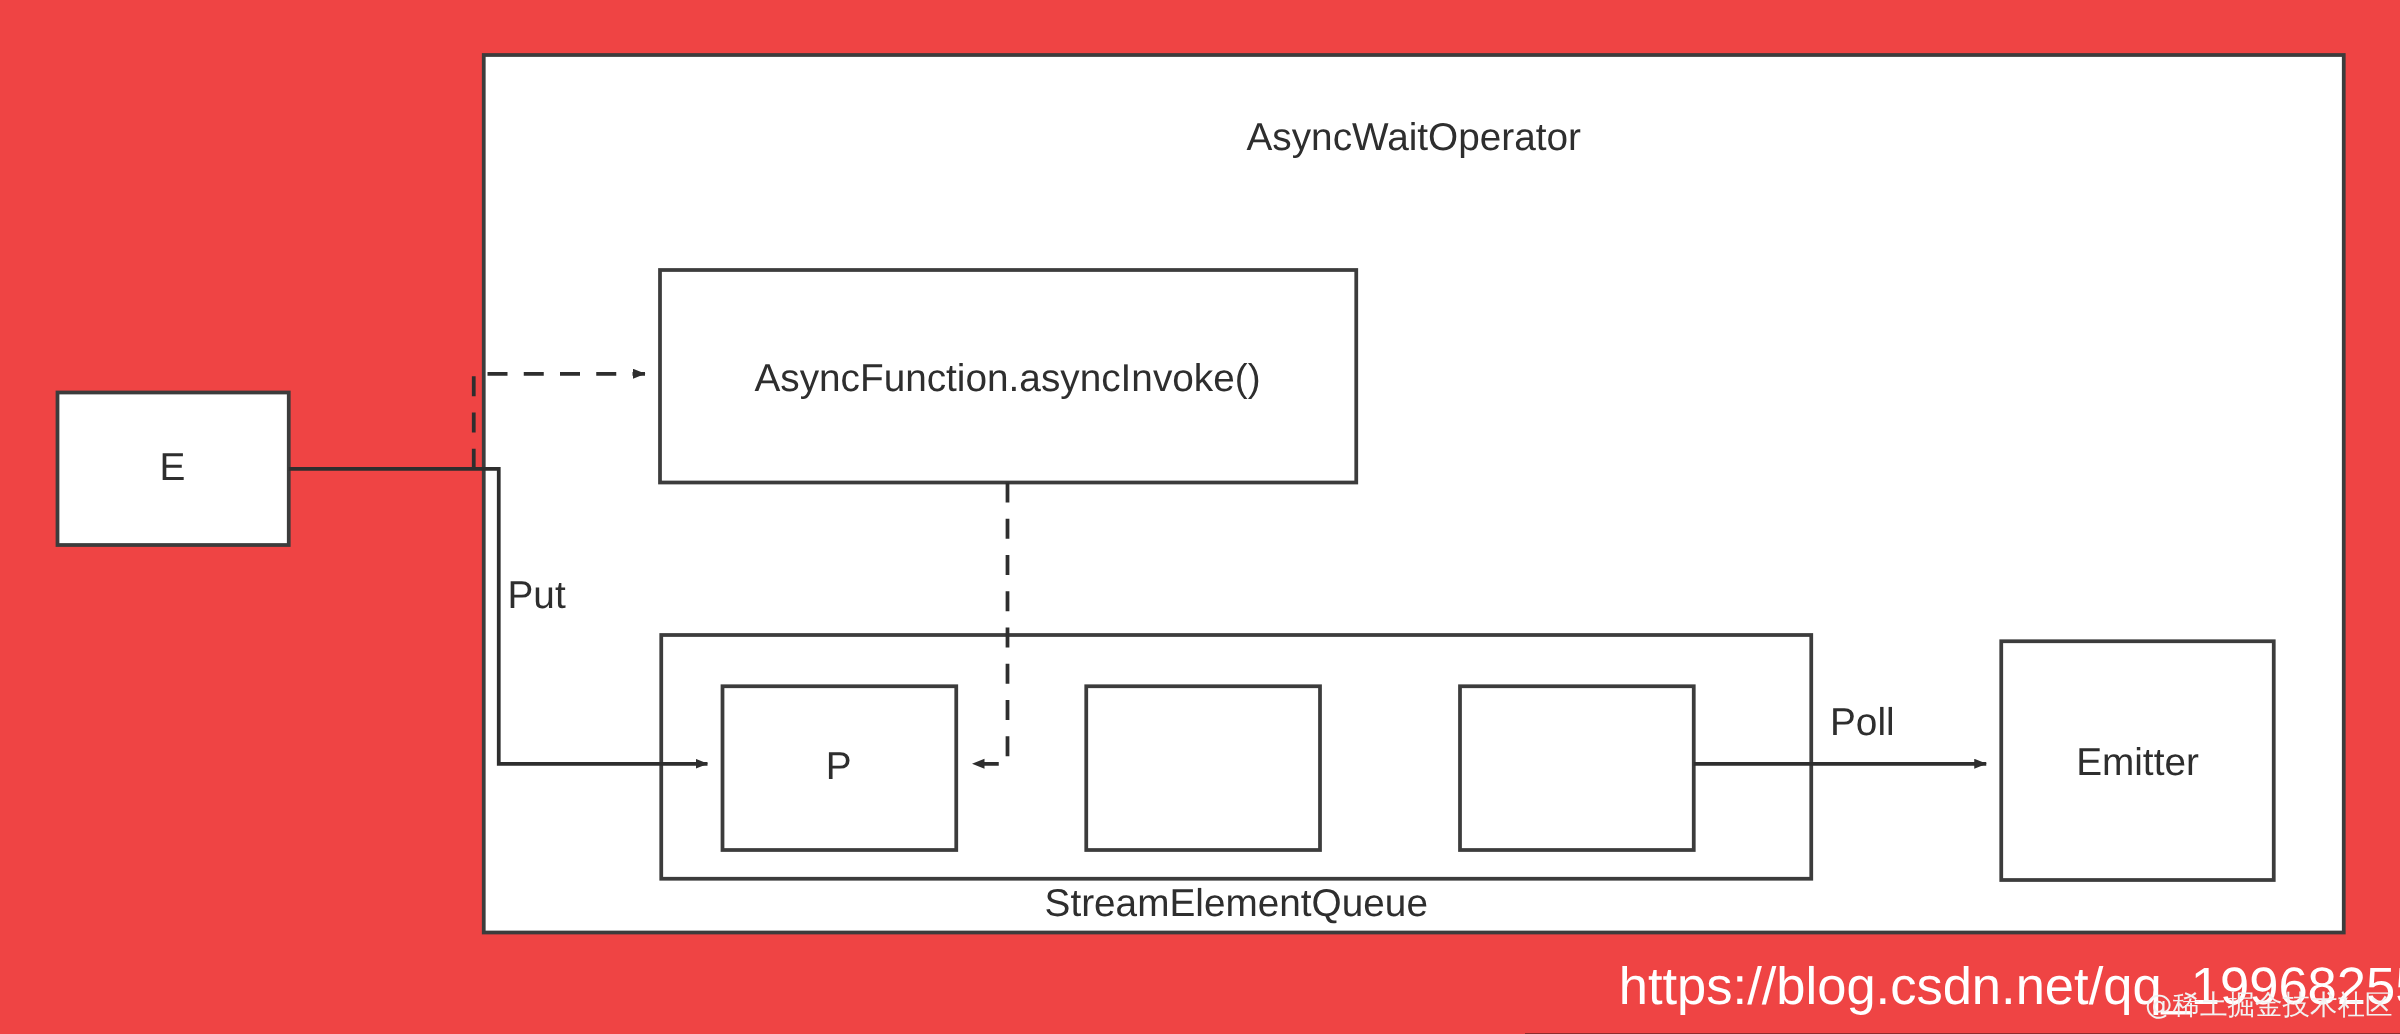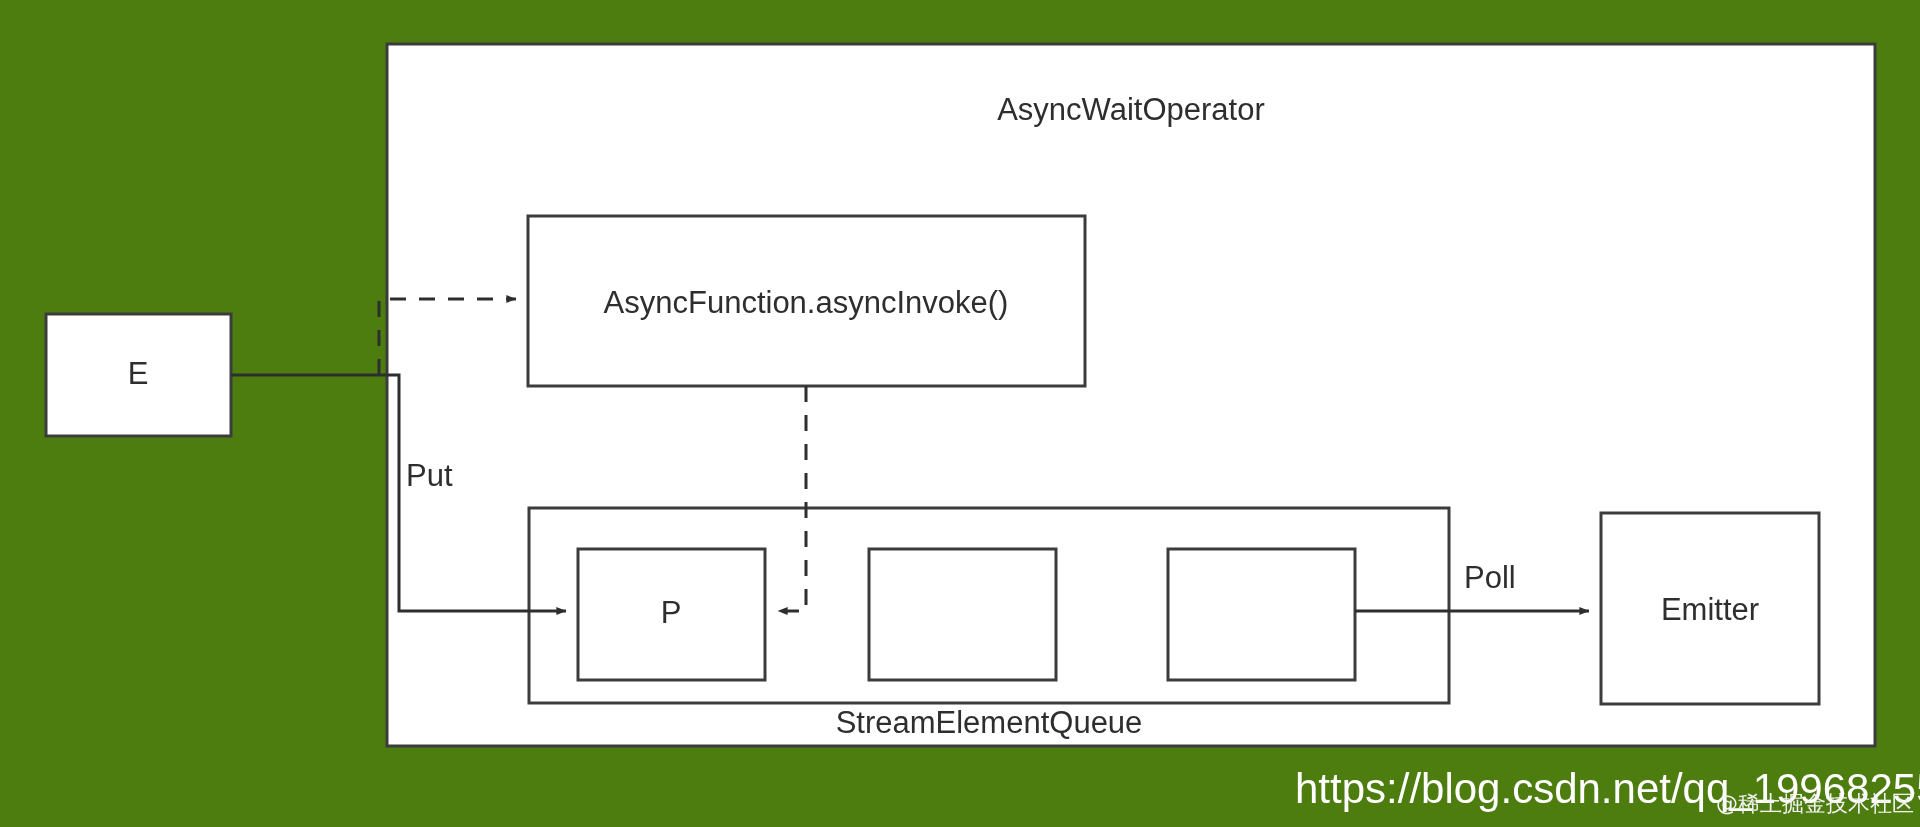--- a/index.html
+++ b/index.html
@@ -4,21 +4,21 @@
 <style>
   html, body {
     margin: 0;
     padding: 0;
     background: #000000;
   }
   #stage {
     position: relative;
     width: 1920px;
     height: 827px;
-    background: #4d7c0f;
+    background: #ef4444;
     overflow: hidden;
     font-family: "Liberation Sans", sans-serif;
   }
   #diagram-svg {
     position: absolute;
     left: 0;
     top: 0;
     width: 1920px;
     height: 827px;
     display: block;

